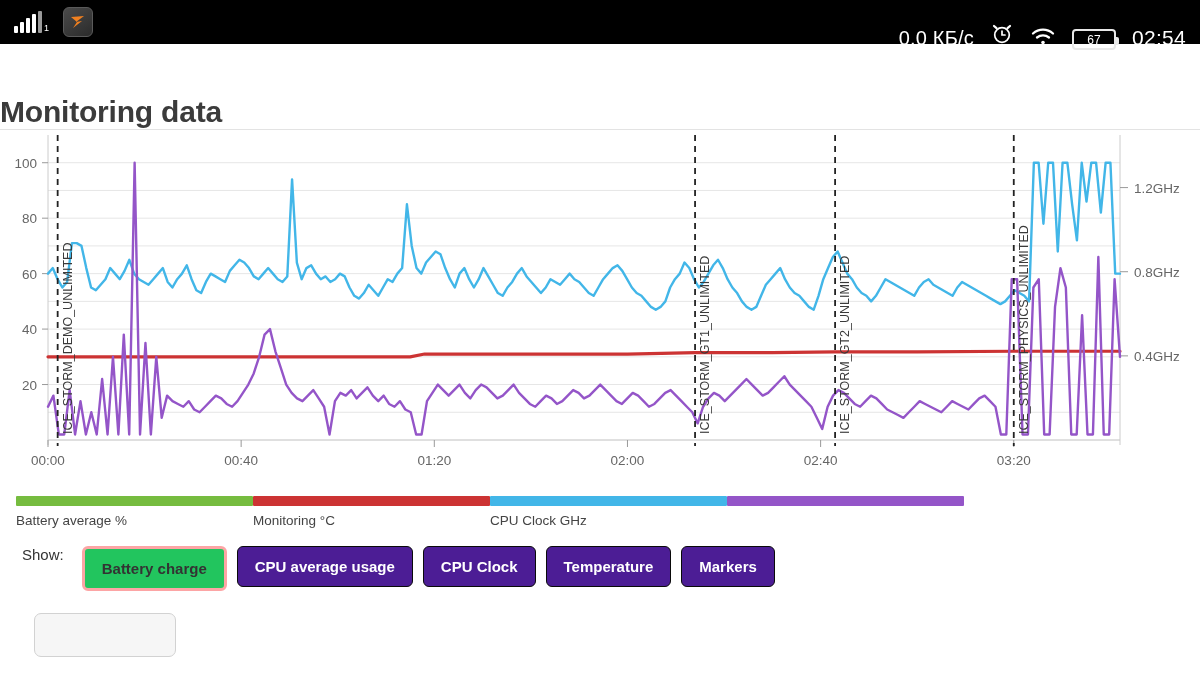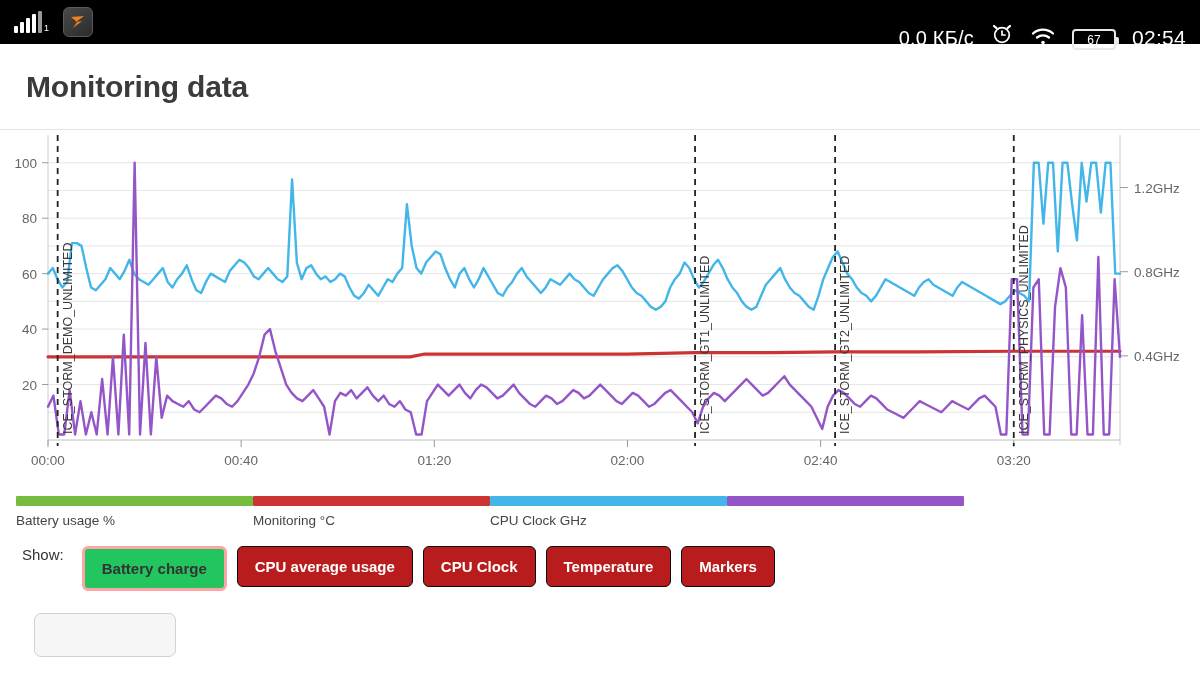--- a/index.html
+++ b/index.html
@@ -35,42 +35,42 @@
     width:44px;height:21px;border:2px solid #e8e8e8;border-radius:4px;
     position:relative;display:flex;align-items:center;justify-content:center;
     font-size:12px;color:#fff;box-sizing:border-box;margin-top:35px;
   }
   .battery:after{
     content:"";position:absolute;right:-5px;top:6px;width:3px;height:8px;
     background:#e8e8e8;border-radius:0 2px 2px 0;
   }
   
   .header{
-    height:86px;border-bottom:1px solid #e3e3e3;display:flex;align-items:center;
-    padding-left:26px;box-sizing:border-box;background:#fff;
+    height:86px;border-bottom:1px solid #e3e3e3;display:flex;align-items:flex-end;
+    box-sizing:border-box;background:#fff;
   }
   .header h1{
     margin:0;font-size:30px;font-weight:bold;color:#3b3b3b;letter-spacing:-.2px;
   }
   
   .chart-wrap{position:relative;width:1200px;height:360px;}
   .chart-svg{display:block;}
   .axis-label{font-size:13.5px;fill:#666;font-family:"Liberation Sans",sans-serif;}
   .marker-label{font-size:12.5px;fill:#3a3a3a;font-family:"Liberation Sans",sans-serif;}
   
   .legend{display:flex;padding:0 16px;margin-top:6px;}
   .legend-item{width:237px;}
   .legend-bar{height:10px;border-radius:1px;}
   .legend-text{font-size:13.5px;color:#444;margin-top:7px;}
   
   .controls{display:flex;align-items:flex-start;padding:18px 0 0 22px;gap:10px;}
   .show-label{font-size:15px;color:#333;margin-right:8px;}
   .btn{
     font-size:15px;font-weight:bold;padding:11px 17px;border-radius:6px;
-    border:1px solid #0a0a0a;background:#b91c1c;color:#fff;cursor:pointer;
+    border:1px solid #0a0a0a;background:#4c1d95;color:#fff;cursor:pointer;
     font-family:"Liberation Sans",sans-serif;white-space:nowrap;
   }
   .btn.off{background:#22c55e;border:3px solid #fca5a5;color:#333;}
   .footer-btn{
     margin:22px 0 0 34px;width:140px;height:42px;border:1px solid #d2d2d2;
     border-radius:7px;background:#f6f6f6;
   }
 </style>
 </head>
 <body>
@@ -173,21 +173,21 @@
       <line x1="835.0990990990991" y1="5" x2="835.0990990990991" y2="316" stroke="#222" stroke-width="1.8" stroke-dasharray="6,5"></line>
       <text x="0" y="0" class="marker-label" text-anchor="start" transform="translate(849.0990990990991,304) rotate(-90)">ICE_STORM_GT2_UNLIMITED</text>
       <line x1="1013.7657657657658" y1="5" x2="1013.7657657657658" y2="316" stroke="#222" stroke-width="1.8" stroke-dasharray="6,5"></line>
       <text x="0" y="0" class="marker-label" text-anchor="start" transform="translate(1027.7657657657658,304) rotate(-90)">ICE_STORM_PHYSICS_UNLIMITED</text>
     </svg>
 </div>
 
 <div class="legend">
   <div class="legend-item">
     <div class="legend-bar" style="background: rgb(118, 188, 63);"></div>
-    <div class="legend-text">Battery usage %</div>
+    <div class="legend-text">Battery average %</div>
   </div>
   <div class="legend-item">
     <div class="legend-bar" style="background: rgb(204, 51, 51);"></div>
     <div class="legend-text">Monitoring °C</div>
   </div>
   <div class="legend-item">
     <div class="legend-bar" style="background: rgb(66, 182, 232);"></div>
     <div class="legend-text">CPU Clock GHz</div>
   </div>
   <div class="legend-item">

